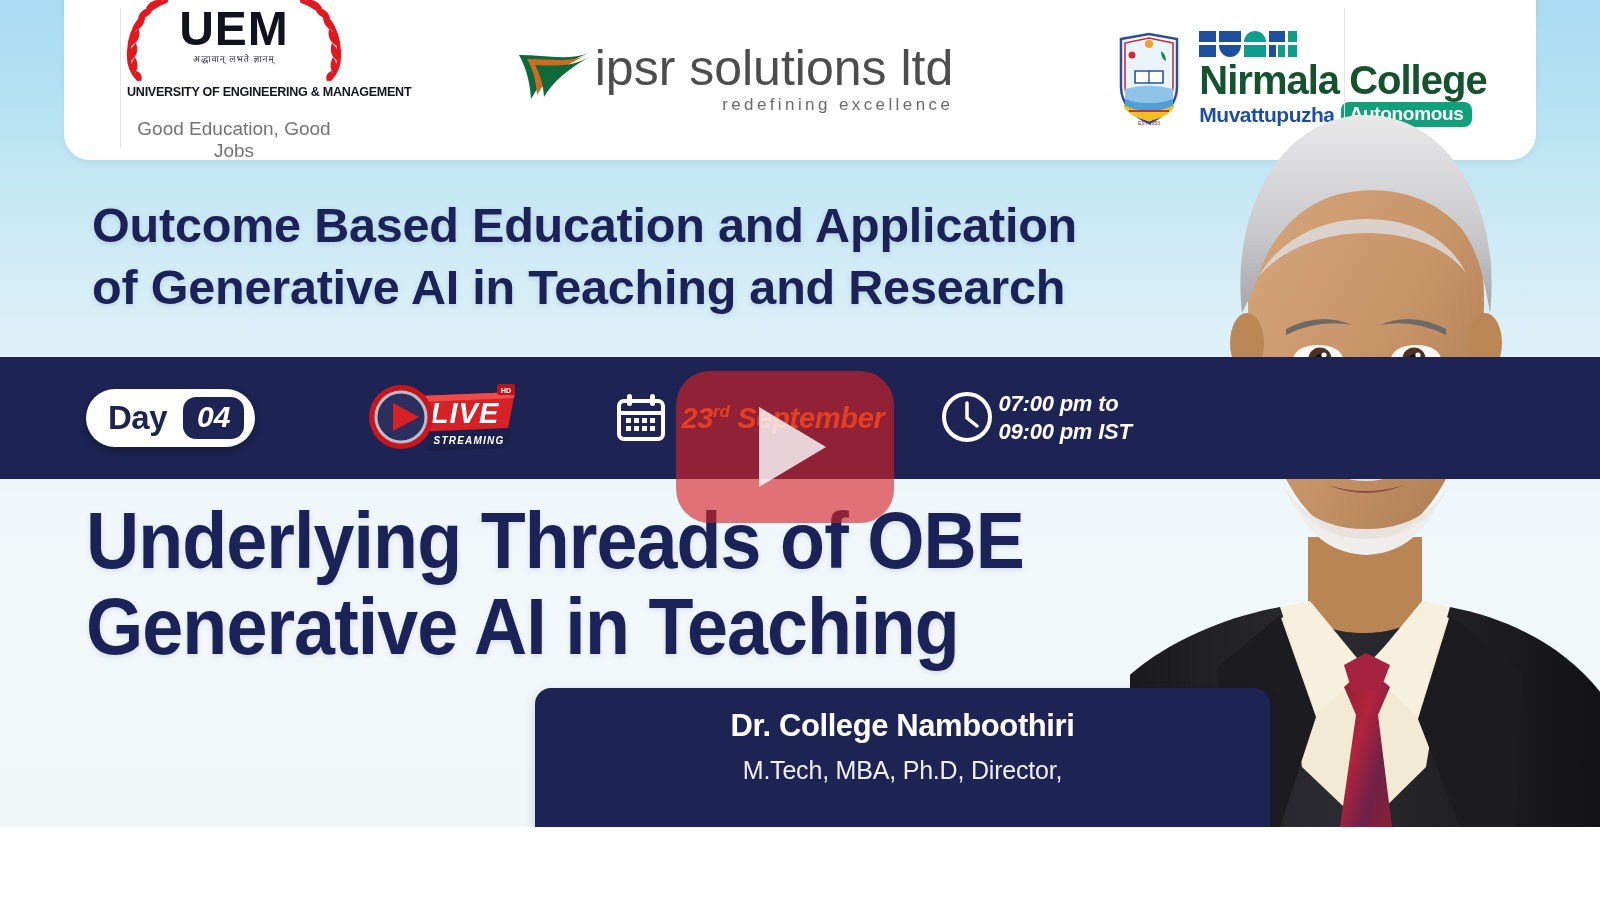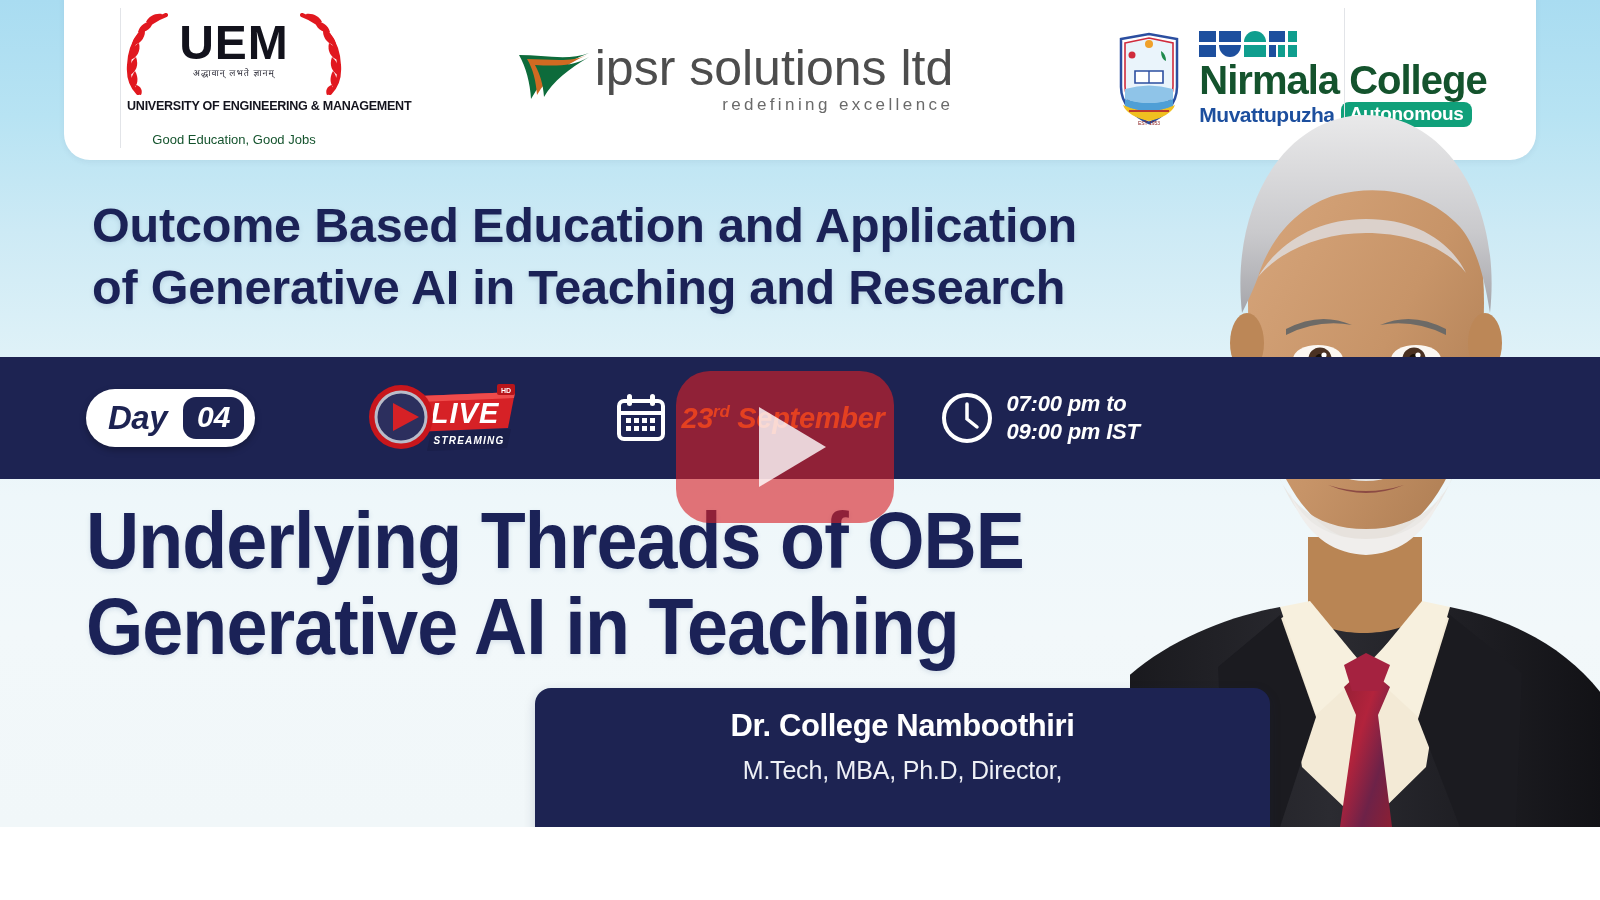--- a/index.html
+++ b/index.html
@@ -66,21 +66,21 @@
   .wreath { position: absolute; top: 0; width: 50px; height: 84px; }
   .wreath svg { width: 100%; height: 100%; display: block; }
   .wreath.wl { left: 3px; }
   .wreath.wr { right: 3px; transform: scaleX(-1); }
   .uem-name {
     font-family: "Liberation Sans Narrow","Liberation Sans",sans-serif;
     font-weight: bold; font-size: 13.5px; color: #14141e;
     letter-spacing: -0.3px; white-space: nowrap;
     transform: scaleX(0.93); margin-top: 3px;
   }
-  .uem-tag { font-size: 13px; color: #14532d; margin-top: 19px; }
+  .uem-tag { font-size: 19px; color: #737373; margin-top: 19px; }
 
   
   .ipsr { display: flex; align-items: flex-start; gap: 4px; }
   .ipsr-swoosh { width: 74px; height: 56px; margin-top: 8px; }
   .ipsr-text { position: relative; }
   .ipsr-main {
     font-size: 50px; color: #4d4d4d; font-weight: 300;
     letter-spacing: 0px; line-height: 1.02;
   }
   .ipsr-sub {
@@ -136,21 +136,21 @@
   }
 
   
   .day-badge {
     background: #ffffff; border-radius: 30px;
     height: 58px; padding: 0 11px 0 22px;
     display: flex; align-items: center; gap: 16px;
     box-shadow: 0 3px 7px rgba(0,0,0,0.28);
   }
   .day-label {
-    font-size: 33px; font-weight: bold; font-style: italic;
+    font-size: 33px; font-weight: bold; 
     color: #1d2352; letter-spacing: -0.5px;
   }
   .day-num {
     background: #1d2352; color: #ffffff;
     border-radius: 13px; padding: 3px 14px 5px;
     font-size: 30px; font-weight: bold; font-style: italic;
     letter-spacing: 0px;
   }
 
   
@@ -160,21 +160,21 @@
   
   .cal-group { display: flex; align-items: center; gap: 14px; margin-left: 98px; }
   .cal-icon { width: 52px; height: 52px; }
   .cal-text {
     font-size: 29px; font-weight: bold; font-style: italic;
     color: #f97316; white-space: nowrap; letter-spacing: -0.3px;
   }
   .cal-text sup { font-size: 17px; vertical-align: super; }
 
   
-  .clock-group { display: flex; align-items: center; gap: 12px; margin-left: 56px; }
+  .clock-group { display: flex; gap: 4px; margin-left: 56px; }
   .clock-icon { width: 54px; height: 54px; }
   .clock-text {
     font-size: 22px; font-weight: bold; font-style: italic;
     color: #ffffff; line-height: 1.28; white-space: nowrap;
     letter-spacing: -0.2px;
   }
 
   
   .headline {
     position: absolute; left: 86px; top: 498px;

